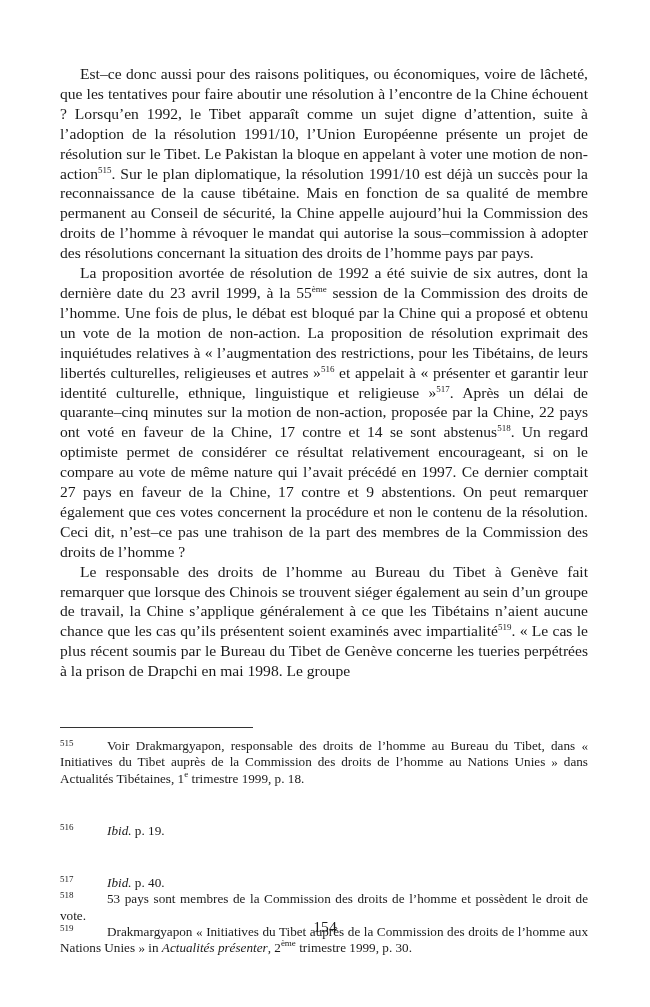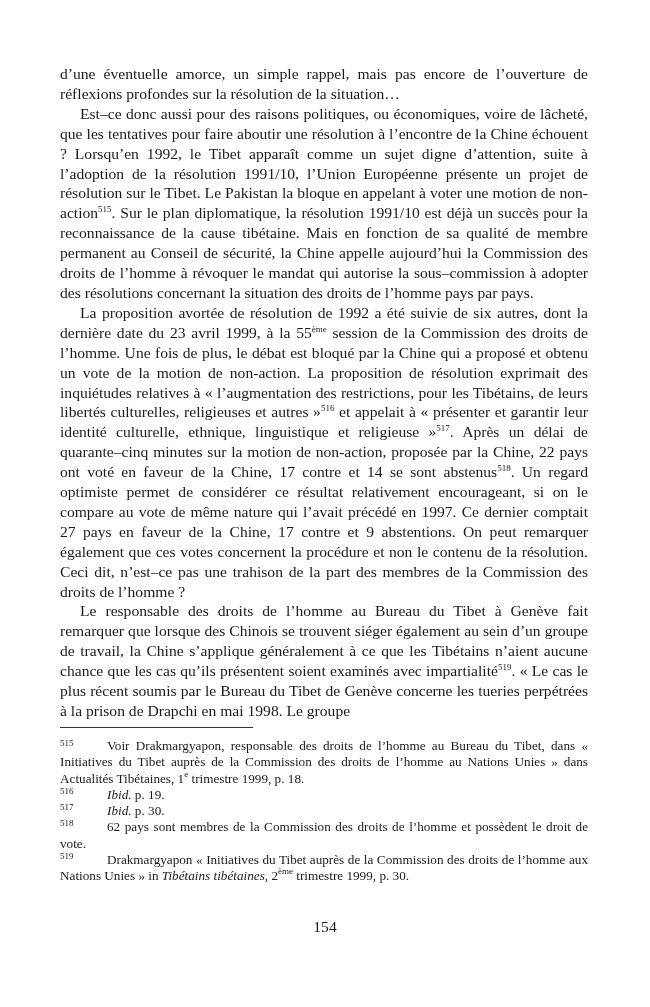--- a/index.html
+++ b/index.html
@@ -18,58 +18,57 @@
       border-top: 1px solid #333;
     }
     .footnotes {
       position: absolute; left: 60px; top: 738px; width: 528px;
       font-family: "Liberation Serif", "DejaVu Serif", serif;
       font-size: 13.2px; line-height: 16.3px; color: #1a1a1a; text-align: justify;
     }
     .fn { margin: 0; position: relative; }
     .fn .num { position: absolute; left: 0; top: -4px; font-size: 9px; }
     .fn .txt { display: block; text-indent: 47px; }
-    .fn.short .txt { text-indent: 47px; }
+    .fn.short .txt { text-indent: 47px; margin-top: 36px; }
     .fn.tall .num { top: -3px; }
     .page-number {
       position: absolute; left: 0; width: 650px; top: 918px; text-align: center;
       font-family: "Liberation Serif", "DejaVu Serif", serif; font-size: 15.6px; color: #1a1a1a;
     }
     em { font-style: italic; }
   </style>
 </head>
 <body>
 
 <div class="page">
   <div class="body-text">
-    <p><span>d’une éventuelle amorce, un simple rappel, mais pas encore de l’ouverture de réflexions profondes sur la résolution de la situation…</span></p>
     <p class="indent"><span>Est–ce donc aussi pour des raisons politiques, ou économiques, voire de lâcheté, que les tentatives pour faire aboutir une résolution à l’encontre de la Chine échouent ? Lorsqu’en 1992, le Tibet apparaît comme un sujet digne d’attention, suite à l’adoption de la résolution 1991/10, l’Union Européenne présente un projet de résolution sur le Tibet. Le Pakistan la bloque en appelant à voter une motion de non-action</span><sup>515</sup><span>. Sur le plan diplomatique, la résolution 1991/10 est déjà un succès pour la reconnaissance de la cause tibétaine. Mais en fonction de sa qualité de membre permanent au Conseil de sécurité, la Chine appelle aujourd’hui la Commission des droits de l’homme à révoquer le mandat qui autorise la sous–commission à adopter des résolutions concernant la situation des droits de l’homme pays par pays.</span></p>
     <p class="indent"><span>La proposition avortée de résolution de 1992 a été suivie de six autres, dont la dernière date du 23 avril 1999, à la 55</span><sup>ème</sup><span> session de la Commission des droits de l’homme. Une fois de plus, le débat est bloqué par la Chine qui a proposé et obtenu un vote de la motion de non-action. La proposition de résolution exprimait des inquiétudes relatives à « l’augmentation des restrictions, pour les Tibétains, de leurs libertés culturelles, religieuses et autres »</span><sup>516</sup><span> et appelait à « présenter et garantir leur identité culturelle, ethnique, linguistique et religieuse »</span><sup>517</sup><span>. Après un délai de quarante–cinq minutes sur la motion de  non-action, proposée par la Chine, 22 pays ont voté en faveur de la Chine, 17 contre et 14 se sont abstenus</span><sup>518</sup><span>. Un regard optimiste permet de considérer ce résultat relativement encourageant, si on le compare au vote de même nature qui l’avait précédé en 1997. Ce dernier comptait 27 pays en faveur de la Chine, 17 contre et 9 abstentions. On peut remarquer également que ces votes concernent la procédure et non  le contenu de la résolution. Ceci dit, n’est–ce pas une trahison de la part des membres de la Commission des droits de l’homme ?</span></p>
     <p class="indent"><span>Le responsable des droits de l’homme au Bureau du Tibet à Genève fait remarquer que lorsque des Chinois se trouvent siéger également au sein d’un groupe de travail, la Chine s’applique généralement à ce que les Tibétains n’aient aucune chance que les cas qu’ils présentent soient examinés avec impartialité</span><sup>519</sup><span>. « Le cas le plus récent soumis par le Bureau du Tibet de Genève concerne les tueries perpétrées à la prison de Drapchi en mai 1998. Le groupe</span></p>
   </div>
 </div>
 
 <div class="footnote-rule"></div>
 
 <div class="footnotes">
   <div class="fn tall">
     <span class="num">515</span>
     <span class="txt"><span>Voir Drakmargyapon, responsable des droits de l’homme au Bureau du Tibet, dans « Initiatives du Tibet auprès de la Commission des droits de l’homme au Nations Unies » dans Actualités Tibétaines, 1</span><sup>e</sup><span> trimestre 1999, p. 18.</span></span>
   </div>
   <div class="fn short">
     <span class="num">516</span>
     <span class="txt"><em>Ibid.</em><span> p. 19.</span></span>
   </div>
   <div class="fn short">
     <span class="num">517</span>
-    <span class="txt"><em>Ibid.</em><span> p. 30.</span></span>
+    <span class="txt"><em>Ibid.</em><span> p. 40.</span></span>
   </div>
   <div class="fn">
     <span class="num">518</span>
-    <span class="txt">62 pays sont membres de la Commission des droits de l’homme et possèdent le droit de vote.</span>
+    <span class="txt">53 pays sont membres de la Commission des droits de l’homme et possèdent le droit de vote.</span>
   </div>
   <div class="fn">
     <span class="num">519</span>
-    <span class="txt"><span>Drakmargyapon « Initiatives du Tibet auprès de la Commission des droits de l’homme aux Nations Unies » in </span><em>Tibétains tibétaines</em><span>, 2</span><sup>ème</sup><span> trimestre 1999, p. 30.</span></span>
+    <span class="txt"><span>Drakmargyapon « Initiatives du Tibet auprès de la Commission des droits de l’homme aux Nations Unies » in </span><em>Actualités présenter</em><span>, 2</span><sup>ème</sup><span> trimestre 1999, p. 30.</span></span>
   </div>
 </div>
 
 <div class="page-number">154</div>
 
 </body></html>

